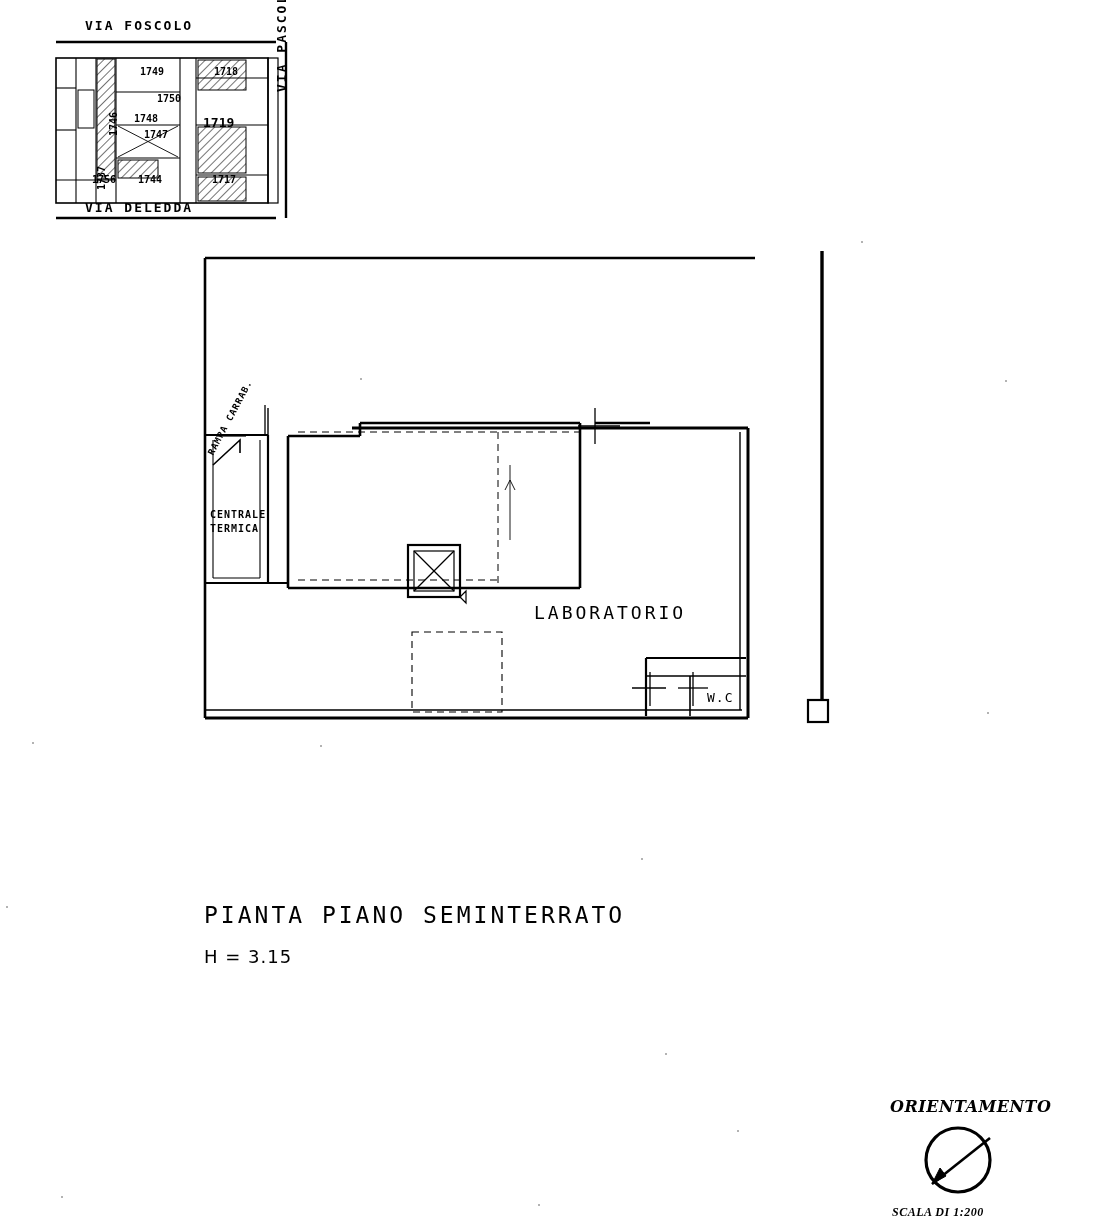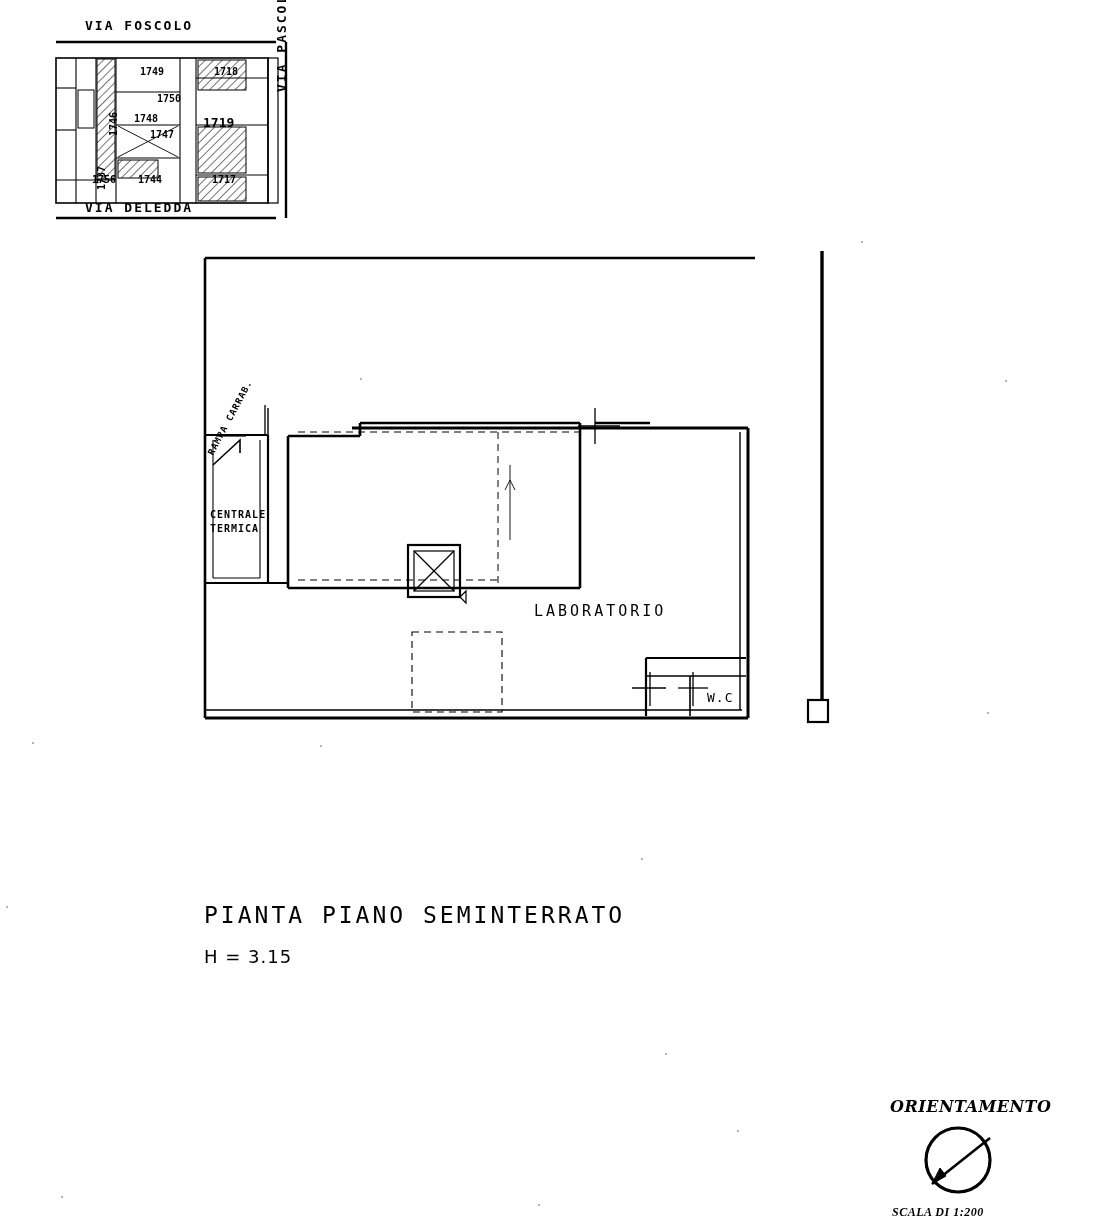--- a/index.html
+++ b/index.html
@@ -53,21 +53,21 @@
   #plan-title {
     left: 375px;
     top: 317px;
     font-size: 18px;
     letter-spacing: 3px;
     white-space: nowrap;
   }
   #lab-label {
     left: 534px;
     top: 602px;
-    font-size: 15px;
+    font-size: 18px;
     letter-spacing: 3px;
     white-space: nowrap;
   }
   #wc-label {
     left: 707px;
     top: 690px;
     font-size: 13px;
     letter-spacing: 1px;
   }
   #ct-label {
@@ -197,21 +197,21 @@
       <path d="M 70 127 L 130 96" stroke="#000" stroke-width="0.9" fill="none"></path>
     </svg>
 
     
     <div class="parcel-num" style="left:92px; top:36px;">1749</div>
     <div class="parcel-num" style="left:166px; top:36px;">1718</div>
     <div class="parcel-num" style="left:109px; top:63px;">1750</div>
     <div class="parcel-num rot" style="left:60px; top:106px;">1746</div>
     <div class="parcel-num rot" style="left:48px; top:160px;">1737</div>
     <div class="parcel-num" style="left:86px; top:83px;">1748</div>
-    <div class="parcel-num" style="left:102px; top:99px;">1747</div>
+    <div class="parcel-num" style="left:96px; top:99px;">1747</div>
     <div class="parcel-num big" style="left:155px; top:85px;">1719</div>
     <div class="parcel-num" style="left:44px; top:144px;">1756</div>
     <div class="parcel-num" style="left:90px; top:144px;">1744</div>
     <div class="parcel-num" style="left:164px; top:144px;">1717</div>
   </div>
 
   <div class="street-label" id="label-via-foscolo">VIA  FOSCOLO</div>
   <div class="street-label" id="label-via-deledda">VIA  DELEDDA</div>
   <div class="street-label" id="label-via-pascoli">VIA  PASCOLI</div>
 

